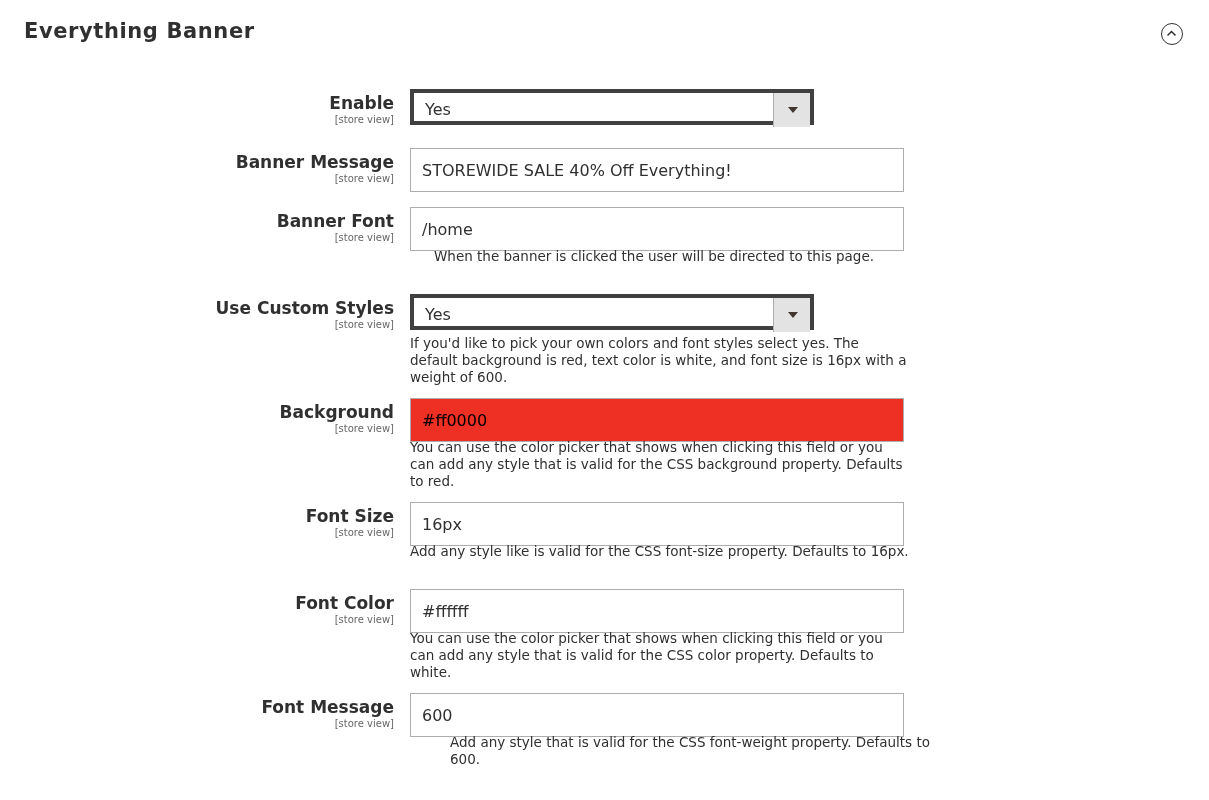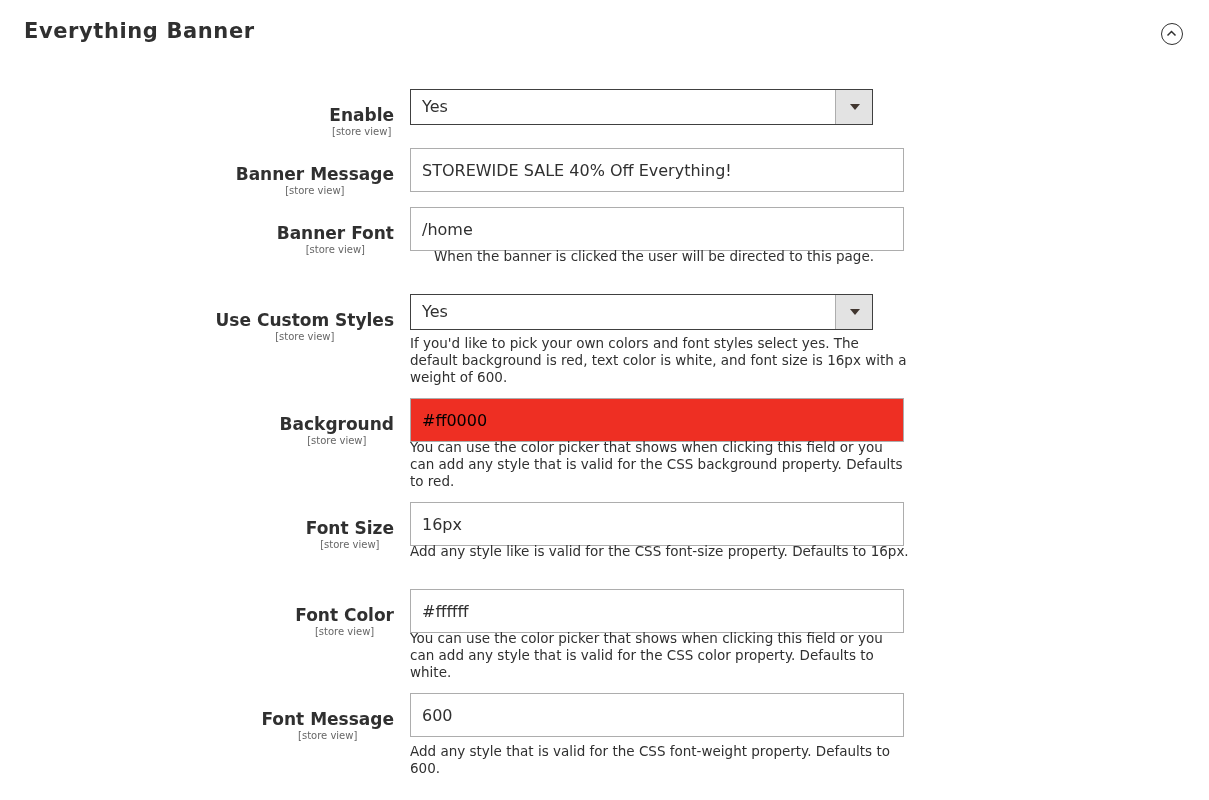--- a/index.html
+++ b/index.html
@@ -40,22 +40,22 @@
       top: 5px;
     }
     .row {
       position: absolute;
       left: 0;
       width: 1209px;
     }
     .label-col {
       position: absolute;
       right: 815px; 
-      top: 16px;
-      text-align: center;
+      top: 4px;
+      text-align: right;
       white-space: nowrap;
     }
     .label-main {
       font-size: 17px;
       font-weight: 600;
       color: #303030;
       line-height: 20px;
       display: block;
     }
     .label-scope {
@@ -76,23 +76,23 @@
       color: #303030;
       padding: 0 11px;
       line-height: 34px;
       font-family: "DejaVu Sans", "Liberation Sans", sans-serif;
       outline: none;
     }
     .select-wrap {
       position: absolute;
       left: 410px;
       top: 0;
-      width: 463px;
+      width: 404px;
       height: 36px;
-      border: 1px solid #404040;
+      border: 4px solid #404040;
       background: #ffffff;
       cursor: pointer;
     }
     .select-value {
       position: absolute;
       left: 11px;
       top: 0;
       line-height: 34px;
       font-size: 16px;
       color: #303030;
@@ -206,14 +206,14 @@
   <input class="field" type="text" value="#ffffff" style="">
   <div class="note" style="top:41px;">You can use the color picker that shows when clicking this field or you can add any style that is valid for the CSS color property. Defaults to white.</div>
 </div>
 
 <div class="row" style="top:693px;">
   <div class="label-col">
     <span class="label-main">Font Message</span>
     <span class="label-scope">[store view]</span>
   </div>
   <input class="field" type="text" value="600" style="">
-  <div class="note" style="top:50px;">Add any style that is valid for the CSS font-weight property. Defaults to 600.</div>
+  <div class="note" style="top:41px;margin-left:40px;">Add any style that is valid for the CSS font-weight property. Defaults to 600.</div>
 </div>
 
 </body></html>

